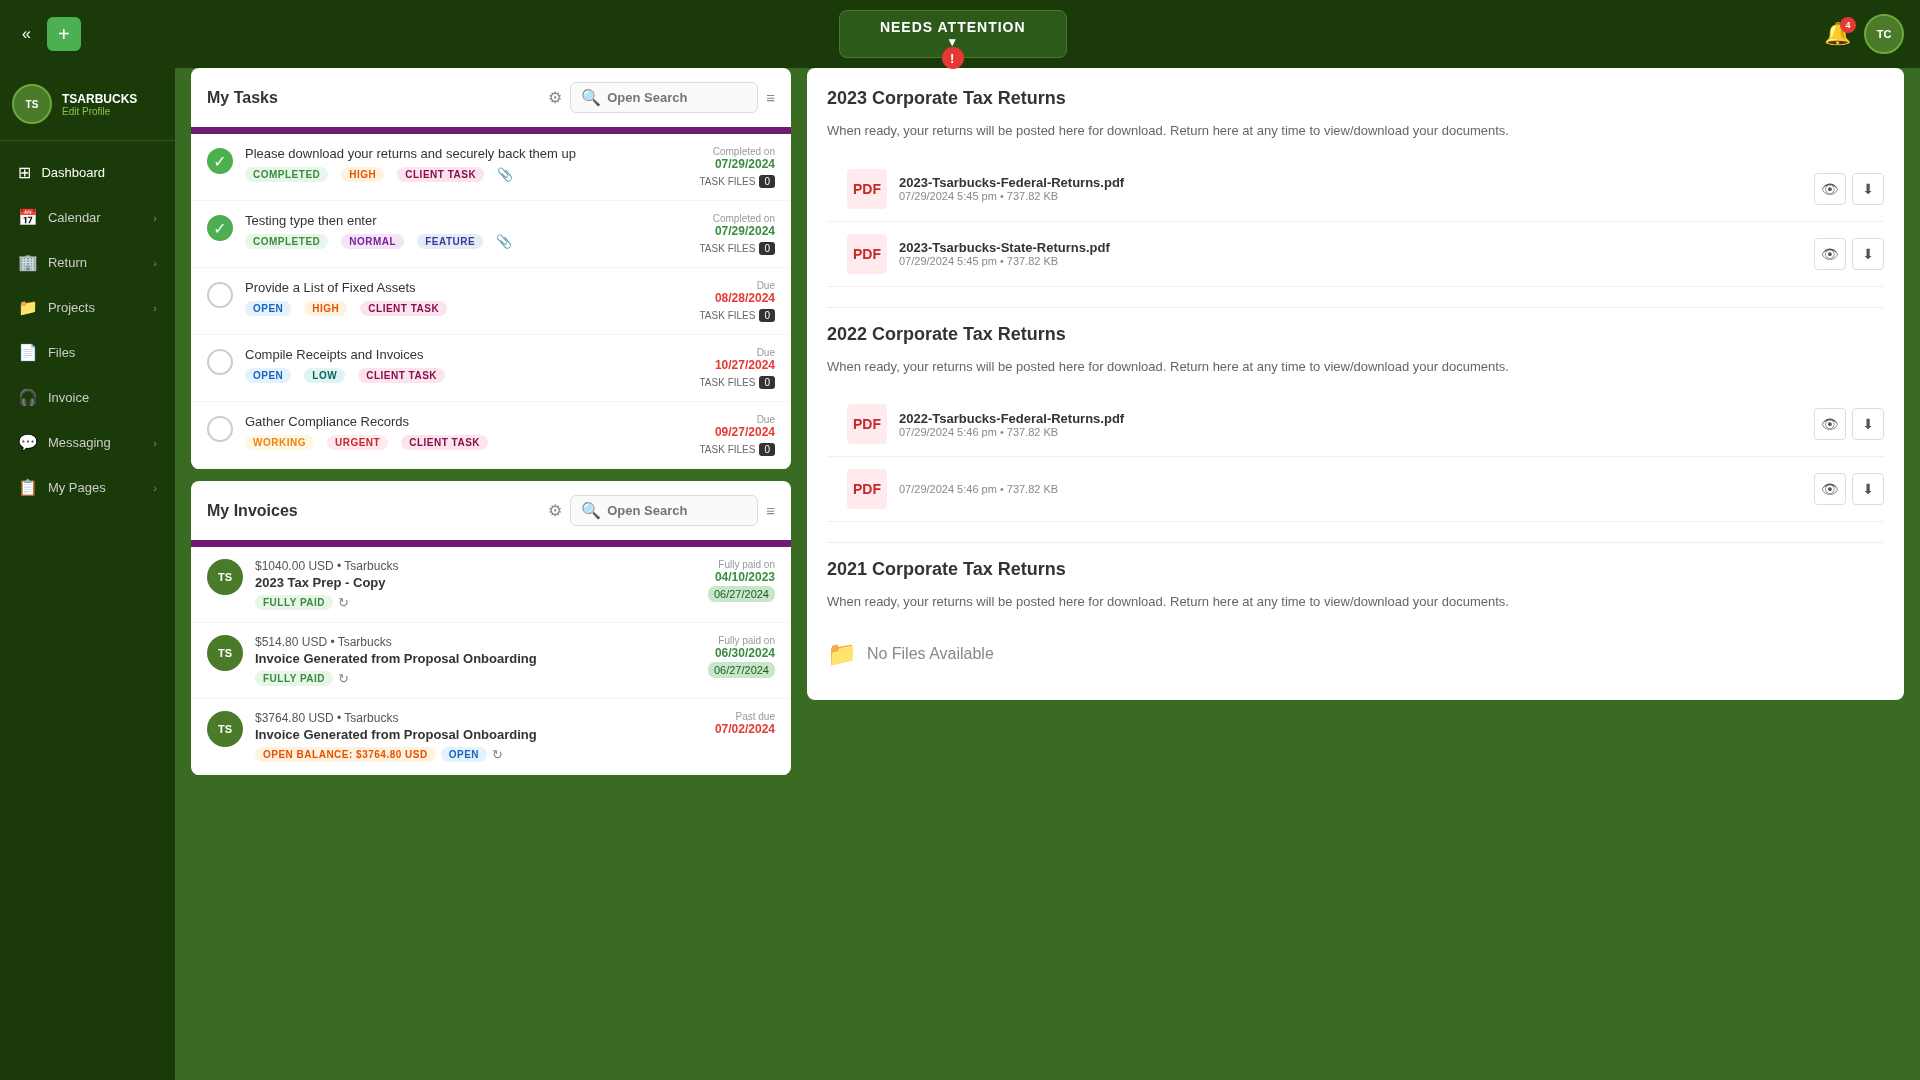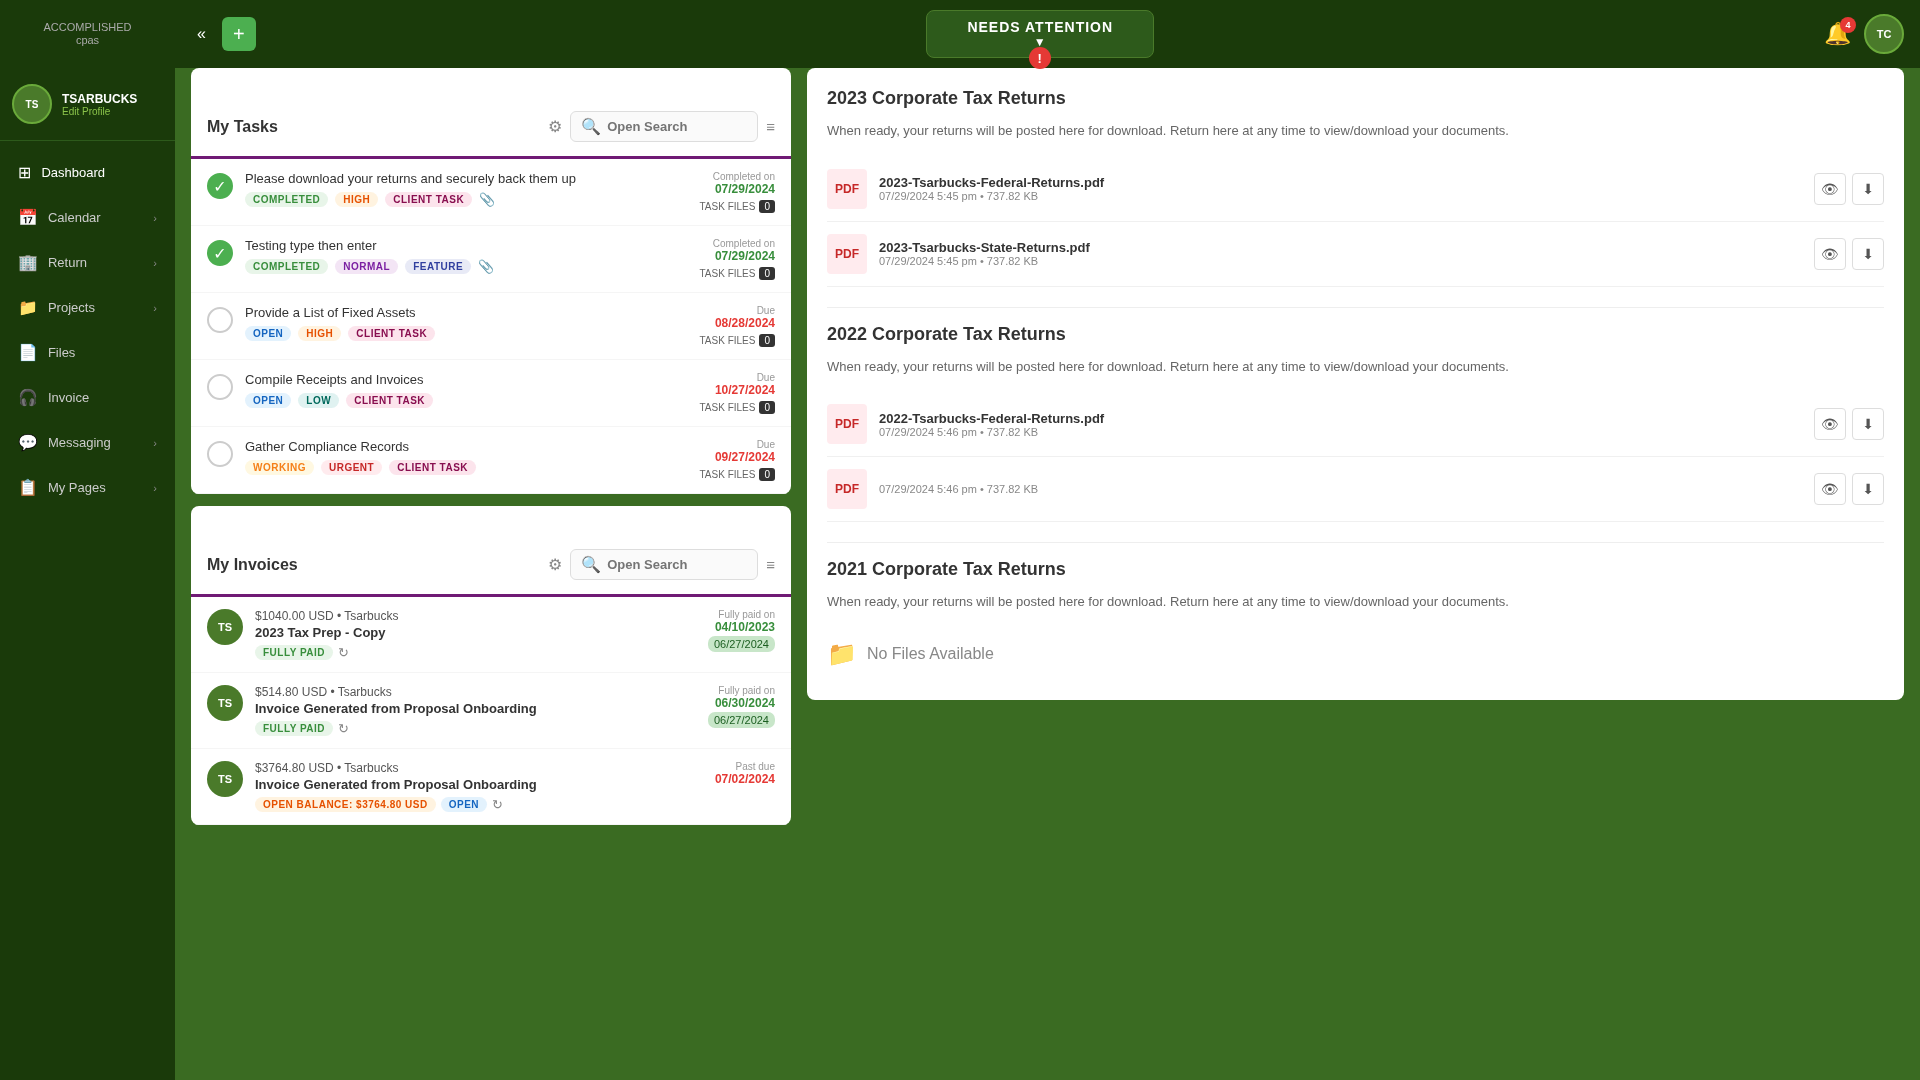--- a/index.html
+++ b/index.html
@@ -193,22 +193,21 @@
     .card {
       background: white;
       border-radius: 8px;
       overflow: hidden;
     }
     .card-header {
       display: flex;
       align-items: center;
       justify-content: space-between;
       padding: 14px 16px;
-      border-bottom: 3px solid #701a75;
-      margin-top: 29px;
+      border-bottom: 7px solid #701a75;
     }
     .card-title {
       font-size: 16px;
       font-weight: 600;
       color: #333;
     }
     .card-header-right {
       display: flex;
       align-items: center;
       gap: 8px;
@@ -253,21 +252,21 @@
       border: 2px solid #ddd;
       display: flex; align-items: center; justify-content: center;
       flex-shrink: 0;
       margin-top: 2px;
     }
     .task-check.completed { background: #4CAF50; border-color: #4CAF50; color: white; }
     .task-check.open { background: white; border-color: #ccc; }
     .task-check.working { background: white; border-color: #ccc; }
     .task-main { flex: 1; }
     .task-name { font-size: 13px; color: #333; margin-bottom: 6px; }
-    .task-badges { display: flex; gap: 7px; flex-wrap: wrap; }
+    .task-badges { display: flex; gap: 13px; flex-wrap: wrap; }
     .badge {
       padding: 2px 8px;
       border-radius: 10px;
       font-size: 10px;
       font-weight: 600;
       letter-spacing: 0.5px;
     }
     .badge-completed { background: #e8f5e9; color: #388e3c; }
     .badge-open { background: #e3f2fd; color: #1565c0; }
     .badge-high { background: #fff3e0; color: #e65100; }
@@ -370,23 +369,24 @@
       padding: 12px 0;
       border-bottom: 1px solid #f0f0f0;
       gap: 12px;
     }
     .pdf-icon {
       width: 40px; height: 40px;
       background: #ffebee;
       border-radius: 4px;
       display: flex; align-items: center; justify-content: center;
       color: #c62828;
-      font-size: 12px;
+      font-size: 14px;
       font-weight: 700;
       flex-shrink: 0;
+      margin-left: 20px;
     }
     .pdf-info { flex: 1; }
     .pdf-name { font-size: 13px; font-weight: 600; color: #333; }
     .pdf-meta { font-size: 11px; color: #888; }
     .pdf-actions { display: flex; gap: 6px; }
     .pdf-action-btn {
       width: 32px; height: 32px;
       border: 1px solid #ddd;
       border-radius: 4px;
       background: white;
@@ -402,28 +402,20 @@
       gap: 10px;
       padding: 12px 0;
       color: #888;
     }
     .folder-icon { font-size: 24px; color: #f5a623; }
   </style>
 </head>
 <body>
 
 <div class="top-bar">
-  <div class="logo-area">
-    <div>
-      <div class="logo-text">
-        <span>ACCOMPLISHED</span>
-        <span>cpas</span>
-      </div>
-    </div>
-  </div>
   <div class="top-actions">
     <button class="collapse-btn">«</button>
     <button class="add-btn">+</button>
   </div>
   <div class="top-center">
     <button class="needs-attention-btn">
       <span>NEEDS ATTENTION</span>
       <span style="font-size:12px;">▼</span>
       <span class="exclamation">!</span>
     </button>

